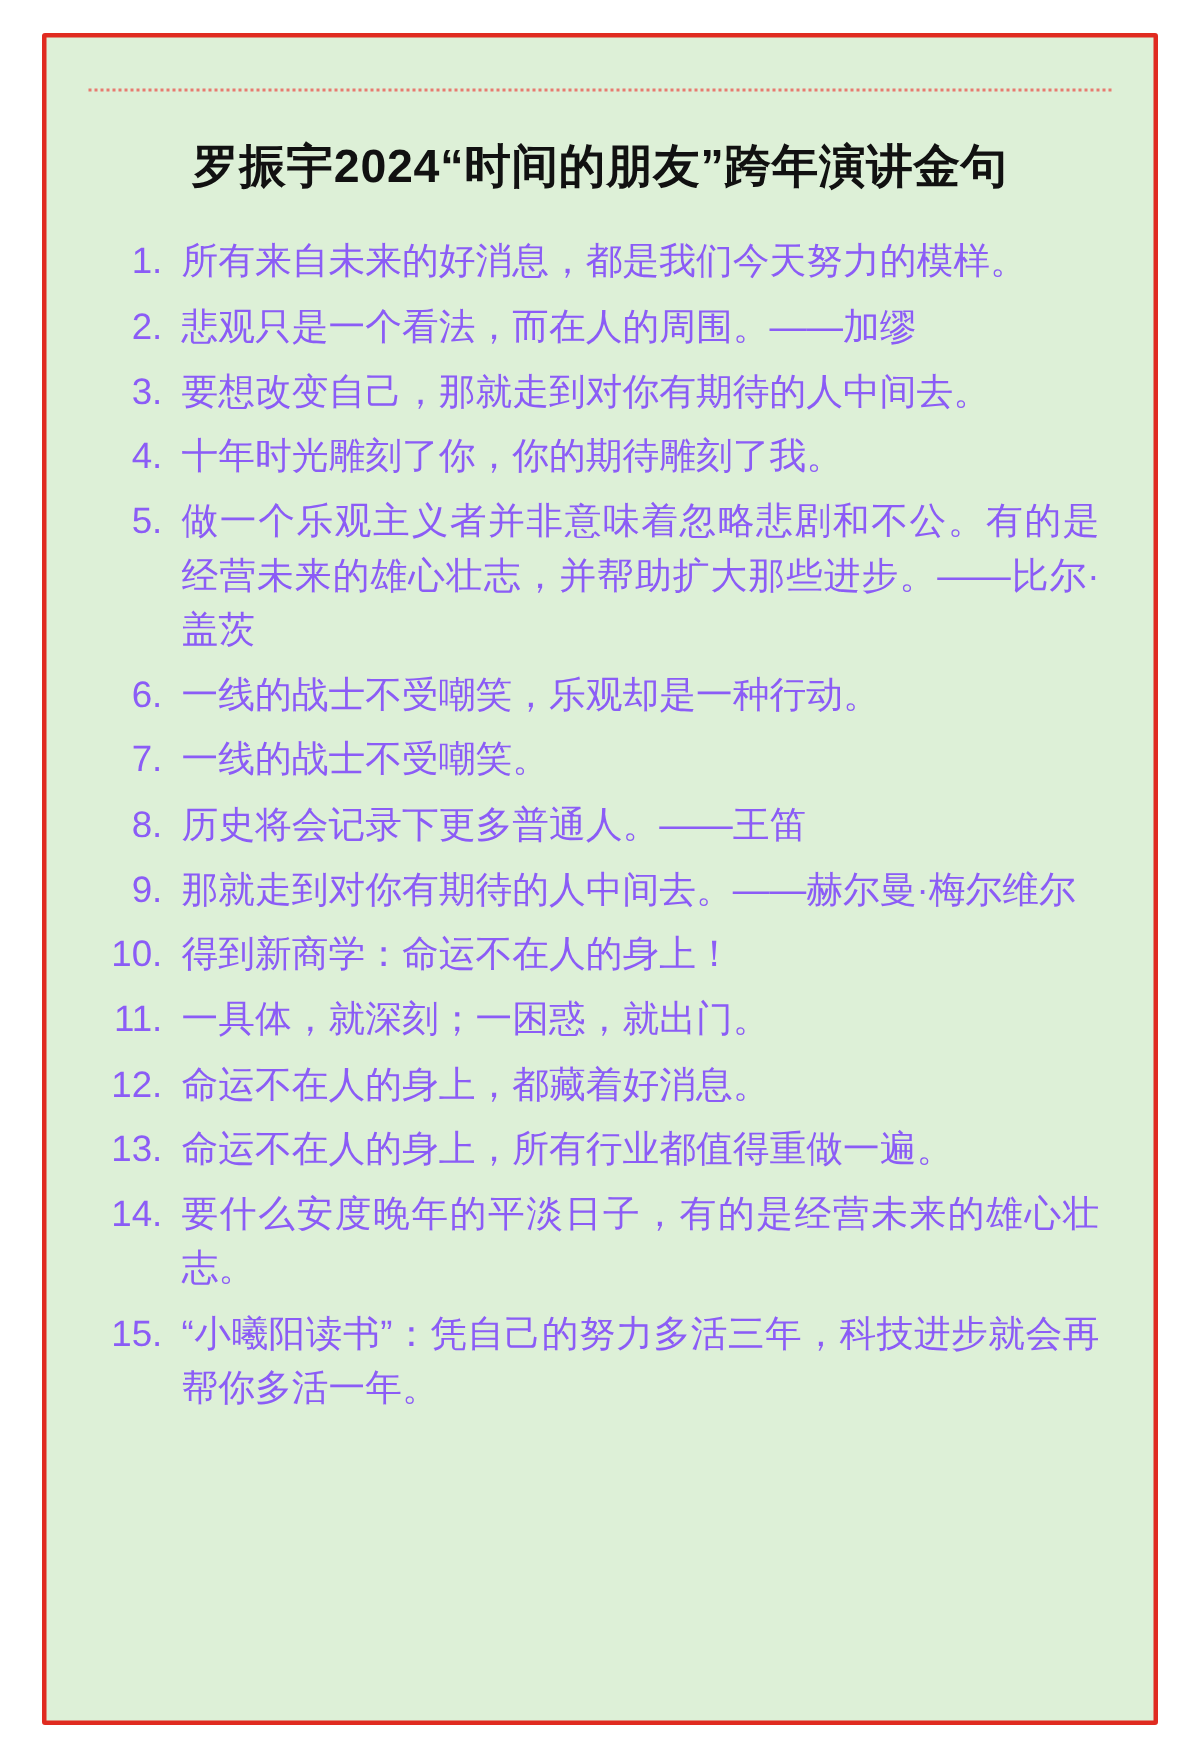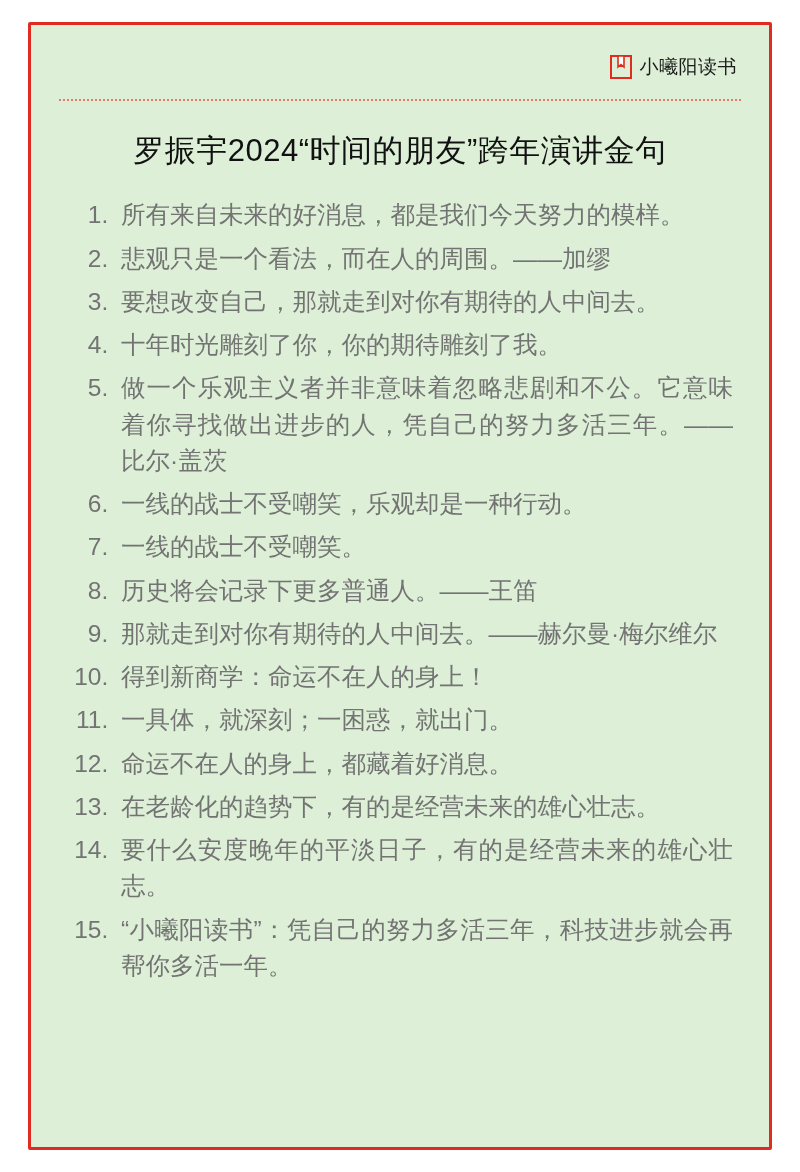--- a/index.html
+++ b/index.html
@@ -57,75 +57,65 @@
   }
   .divider {
     margin-top: 12px;
     border-top: 2px dotted #e87a70;
     height: 0;
   }
   .title {
     margin-top: 30px;
     text-align: center;
     font-size: 31px;
-    font-weight: normal;
+    font-weight: bold;
     color: #111111;
     letter-spacing: 0.5px;
     line-height: 1.3;
   }
   ol.quote-list {
     margin: 26px 0 0 0;
     padding: 0 8px 0 56px;
     list-style-position: outside;
   }
   ol.quote-list li {
     font-size: 24.5px;
     line-height: 1.48;
-    color: #737373;
+    color: #8b5cf6;
     margin-bottom: 7px;
     padding-left: 6px;
     text-align: justify;
   }
   ol.quote-list li::marker {
     font-size: 24.5px;
   }
 </style>
 </head>
 <body>
 
 <div class="card">
   <div class="inner">
 
-    <div class="brand-row">
-      <span class="brand-icon">
-        <svg width="22" height="24" viewBox="0 0 22 24" xmlns="http://www.w3.org/2000/svg">
-          <rect x="1" y="1" width="20" height="22" fill="none" stroke="#e02b20" stroke-width="2"></rect>
-          <rect x="8" y="1" width="6" height="11" fill="#e02b20"></rect>
-          <polygon points="8,12 11,9.5 14,12 14,1 8,1" fill="#ffffff" stroke="#e02b20" stroke-width="1.6"></polygon>
-        </svg>
-      </span>
-      <span class="brand-name">小曦阳读书</span>
-    </div>
 
     <div class="divider"></div>
 
     <div class="title">罗振宇2024“时间的朋友”跨年演讲金句</div>
 
     <ol class="quote-list">
       <li>所有来自未来的好消息，都是我们今天努力的模样。</li>
       <li>悲观只是一个看法，而在人的周围。——加缪</li>
       <li>要想改变自己，那就走到对你有期待的人中间去。</li>
       <li>十年时光雕刻了你，你的期待雕刻了我。</li>
-      <li>做一个乐观主义者并非意味着忽略悲剧和不公。它意味着你寻找做出进步的人，凭自己的努力多活三年。——比尔·盖茨</li>
+      <li>做一个乐观主义者并非意味着忽略悲剧和不公。有的是经营未来的雄心壮志，并帮助扩大那些进步。——比尔·盖茨</li>
       <li>一线的战士不受嘲笑，乐观却是一种行动。</li>
       <li>一线的战士不受嘲笑。</li>
       <li>历史将会记录下更多普通人。——王笛</li>
       <li>那就走到对你有期待的人中间去。——赫尔曼·梅尔维尔</li>
       <li>得到新商学：命运不在人的身上！</li>
       <li>一具体，就深刻；一困惑，就出门。</li>
       <li>命运不在人的身上，都藏着好消息。</li>
-      <li>在老龄化的趋势下，有的是经营未来的雄心壮志。</li>
+      <li>命运不在人的身上，所有行业都值得重做一遍。</li>
       <li>要什么安度晚年的平淡日子，有的是经营未来的雄心壮志。</li>
       <li>“小曦阳读书”：凭自己的努力多活三年，科技进步就会再帮你多活一年。</li>
     </ol>
 
   </div>
 </div>
 
 </body></html>

